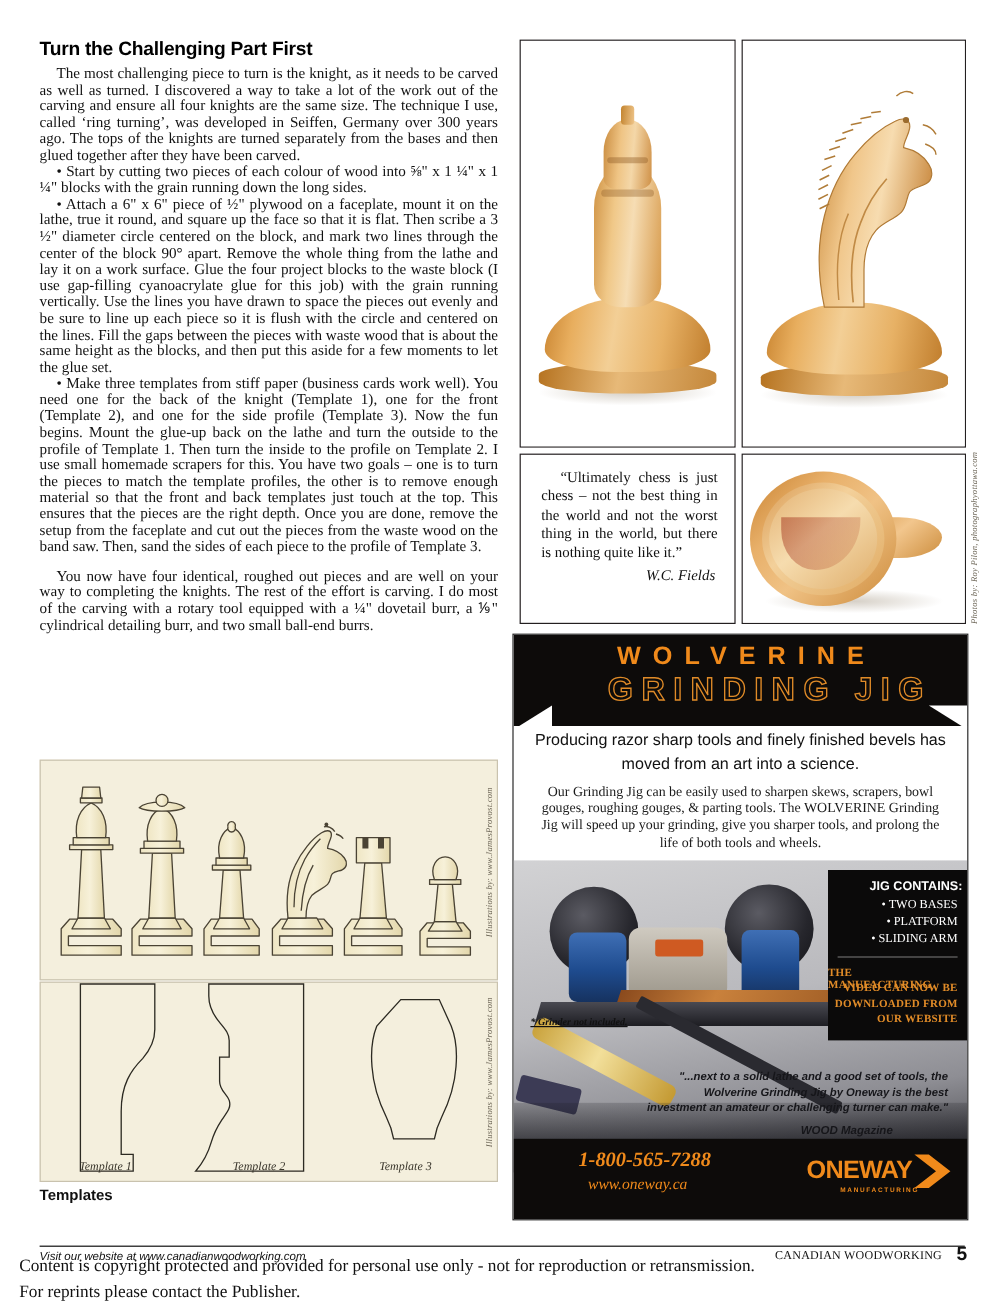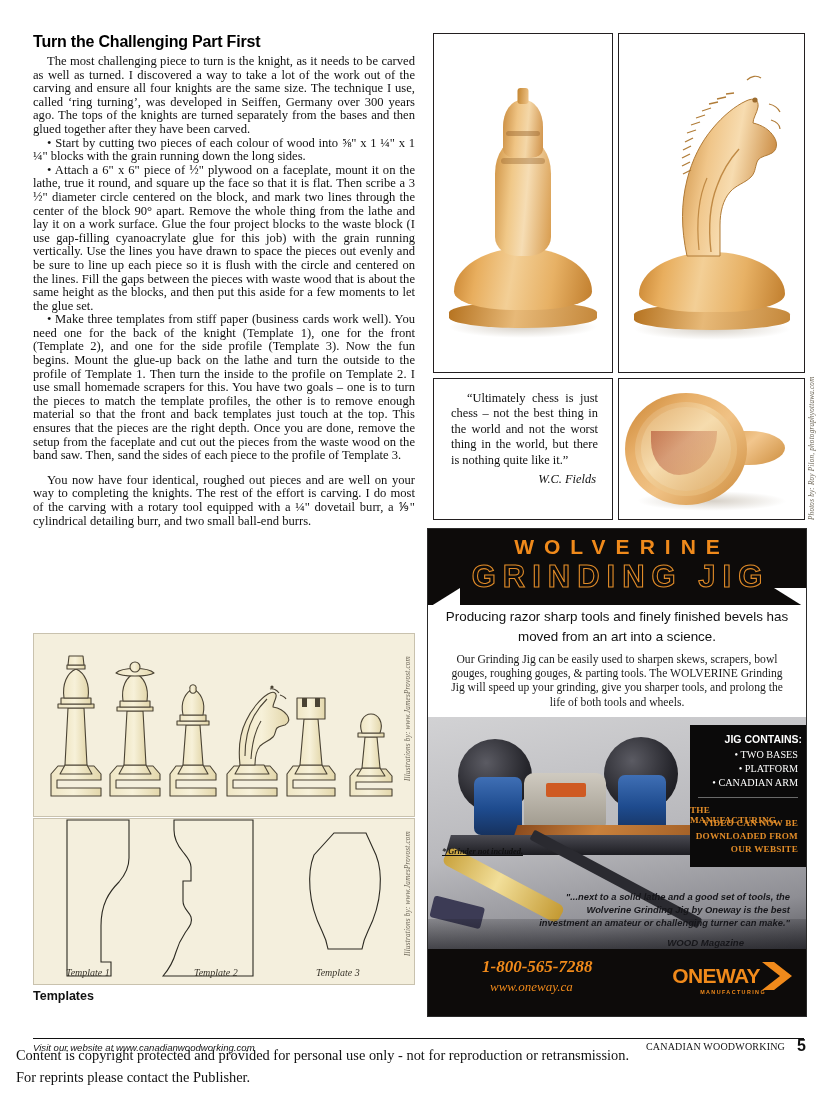--- a/index.html
+++ b/index.html
@@ -57,22 +57,22 @@
   #photo-credit{position:absolute;left:808px;top:352px;height:168px;}
 
   
   #advertisement{position:absolute;left:427px;top:528px;width:378px;height:487px;
        background:#fff;border:1px solid #2a2a2a;overflow:hidden;}
   #ad-logo-band{position:absolute;left:0;top:0;width:100%;height:76px;background:#0d0b0a;}
   #ad-wolverine{position:absolute;top:6px;left:0;width:100%;text-align:center;
        font-family:"Liberation Sans",sans-serif;font-weight:bold;font-size:21px;
        letter-spacing:10px;color:#f08a1b;text-indent:10px;}
   #ad-grindingjig{position:absolute;top:30px;left:0;width:100%;text-align:center;
-       font-family:"Liberation Sans",sans-serif;font-weight:bold;font-size:31px;
-       letter-spacing:7px;text-indent:7px;color:#0d0b0a;
+       font-family:"Liberation Sans",sans-serif;font-weight:bold;font-size:27px;
+       letter-spacing:7px;text-indent:7px;color:#0d0b0a;padding-left:21px;
        -webkit-text-stroke:1.1px #e08b28;}
   .band-notch{position:absolute;top:59px;width:0;height:0;
        border-style:solid;}
   #notch-left{left:0;border-width:0 0 20px 32px;border-color:transparent transparent #fff transparent;}
   #notch-right{right:0;border-width:0 32px 20px 0;border-color:transparent #fff transparent transparent;}
   #ad-headline{position:absolute;top:78px;left:14px;right:14px;text-align:center;
        font-family:"Liberation Sans",sans-serif;font-size:13.4px;line-height:20px;color:#111;}
   #ad-body{position:absolute;top:124px;left:18px;right:18px;text-align:center;
        font-size:11.6px;line-height:14.2px;color:#1a1a1a;}
   #ad-photo{position:absolute;left:0;top:188px;width:100%;height:260px;
@@ -344,21 +344,21 @@
     <div id="tool-handle" style="left:18px;top:128px;width:130px;height:19px;"></div>
     <div id="tool-tip" style="left:4px;top:178px;width:52px;height:22px;transform:rotate(14deg);"></div>
     <div style="position:absolute;left:0;bottom:0;width:100%;height:58px;
          background:linear-gradient(180deg,rgba(25,25,30,.2),#111116);"></div>
   </div>
 
   <div id="jig-contains-box">
     <div id="jig-contains-title">JIG CONTAINS:</div>
     <div class="jig-item" style="top:24px;">• TWO BASES</div>
     <div class="jig-item" style="top:38px;">• PLATFORM</div>
-    <div class="jig-item" style="top:52px;">• CANADIAN ARM</div>
+    <div class="jig-item" style="top:52px;">• SLIDING ARM</div>
     <div id="jig-divider"></div>
     <div class="video-line" style="top:80px;">THE MANUFACTURING</div>
     <div class="video-line" style="top:93px;">VIDEO CAN NOW BE</div>
     <div class="video-line" style="top:106px;">DOWNLOADED FROM</div>
     <div class="video-line" style="top:119px;">OUR WEBSITE</div>
   </div>
 
   <div id="grinder-note">* Grinder not included.</div>
 
   <div class="ad-quote-line" style="top:362px;">"...next to a solid lathe and a good set of tools, the</div>

